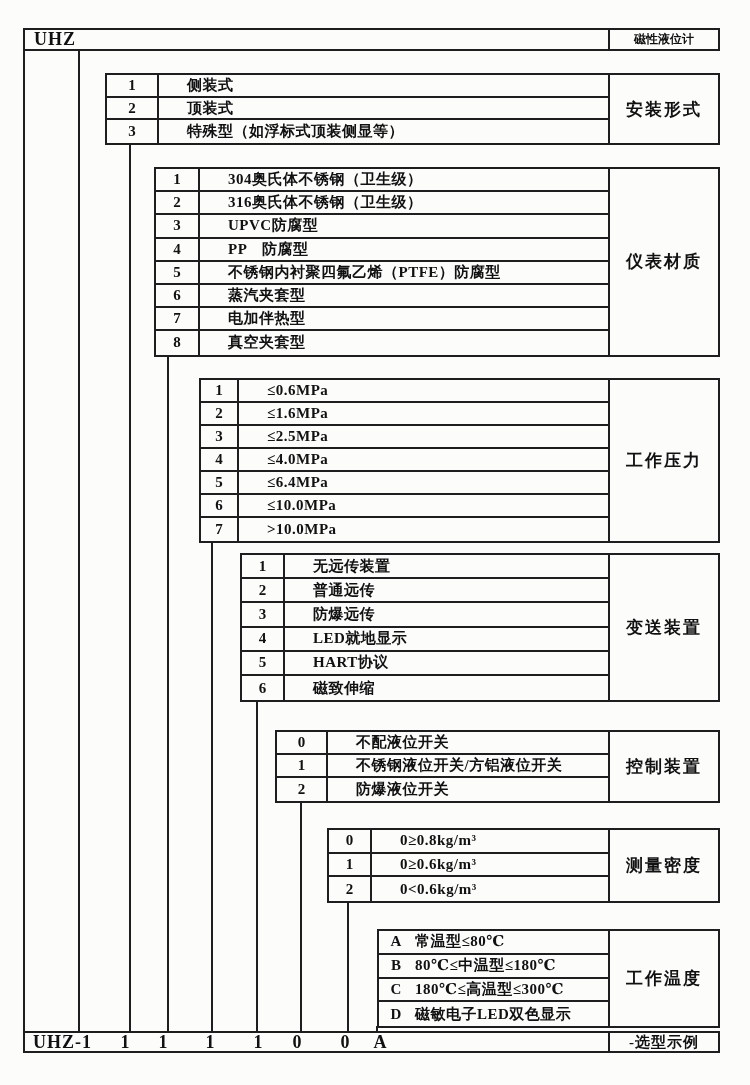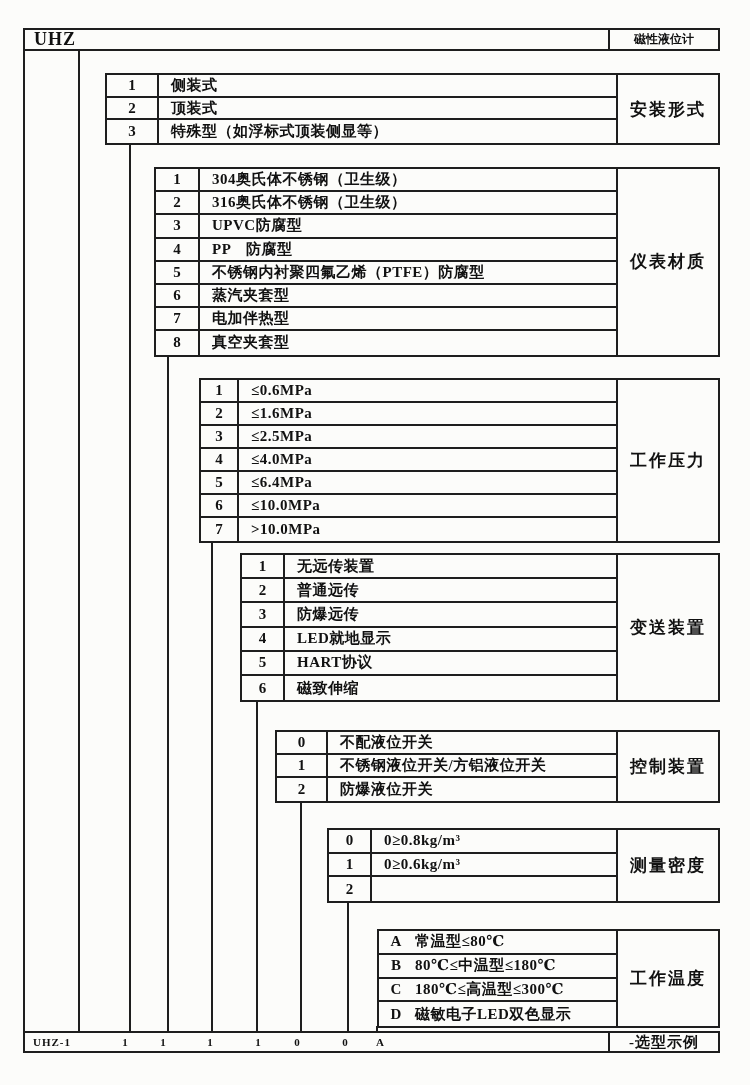--- a/index.html
+++ b/index.html
@@ -32,37 +32,37 @@
   #vl4{left:256px;top:701px;height:332px;}
   #vl5{left:300px;top:802px;height:231px;}
   #vl6{left:347px;top:902px;height:131px;}
   #vl7{left:376px;top:1026px;height:7px;}
   
   .sec{position:absolute;display:flex;align-items:stretch;}
   .rows{flex:1;border:2px solid var(--ln);box-sizing:border-box;}
   .trow{display:flex;height:var(--rh);box-sizing:border-box;}
   .trow:not(:last-child){border-bottom:2px solid var(--ln);}
   .code{flex:0 0 var(--cw);border-right:2px solid var(--ln);display:flex;align-items:center;justify-content:center;font-size:15px;box-sizing:border-box;}
-  .desc{flex:1;display:flex;align-items:center;padding-left:12px;font-size:15px;letter-spacing:0.5px;white-space:nowrap;}
-  .lbl{width:104px;margin-left:-2px;border:2px solid var(--ln);display:flex;align-items:center;justify-content:center;font-size:17px;letter-spacing:2px;box-sizing:border-box;}
+  .desc{flex:1;display:flex;align-items:center;padding-left:28px;font-size:15px;letter-spacing:0.5px;white-space:nowrap;}
+  .lbl{width:112px;margin-left:-2px;border:2px solid var(--ln);display:flex;align-items:center;justify-content:center;font-size:17px;letter-spacing:2px;box-sizing:border-box;}
   #sec0{left:105px;top:73px;width:615px;--rh:22.7px;--cw:52px;}
   #sec1{left:154px;top:167px;width:566px;--rh:23.2px;--cw:44px;}
   #sec2{left:199px;top:378px;width:521px;--rh:23px;--cw:38px;}
   #sec3{left:240px;top:553px;width:480px;--rh:24.2px;--cw:43px;}
   #sec4{left:275px;top:730px;width:445px;--rh:23px;--cw:51px;}
   #sec5{left:327px;top:828px;width:393px;--rh:23.7px;--cw:43px;}
   #sec6{left:377px;top:929px;width:343px;--rh:23.75px;--cw:34px;}
   #sec6 .code{border-right:none;}
   #sec6 .desc{padding-left:2px;}
   
   .fbar{
     position:absolute;left:23px;top:1031px;width:697px;height:22px;
     border:2px solid var(--ln);display:flex;box-sizing:border-box;
   }
-  .fvals{flex:1;position:relative;font-size:11px;padding-left:27px;}
+  .fvals{flex:1;position:relative;font-size:18px;padding-left:27px;}
   .fmodel{position:absolute;left:8px;top:0;height:18px;line-height:18px;letter-spacing:1px;}
   .fv{position:absolute;top:0;height:18px;line-height:18px;transform:translateX(-50%);}
   .fv1{left:100px;} .fv2{left:138px;} .fv3{left:185px;} .fv4{left:233px;}
   .fv5{left:272px;} .fv6{left:320px;} .fv7{left:355px;}
   .flbl{width:110px;border-left:2px solid var(--ln);display:flex;align-items:center;justify-content:center;font-size:15px;letter-spacing:1px;box-sizing:border-box;margin-left:28px;}
 </style>
 </head>
 <body>
 
 <div class="hbar">
@@ -223,20 +223,21 @@
       <div class="trow">
         <span class="code">0</span>
         <span class="desc">0≥0.8kg/m³</span>
       </div>
       <div class="trow">
         <span class="code">1</span>
         <span class="desc">0≥0.6kg/m³</span>
       </div>
       <div class="trow">
         <span class="code">2</span>
+        <span class="desc">0&lt;0.6kg/m³</span>
       </div>
     </div>
   <div class="lbl">测量密度</div>
 </div>
 
 <div class="sec" id="sec6">
   <div class="rows">
       <div class="trow">
         <span class="code">A</span>
         <span class="desc">常温型≤80℃</span>

